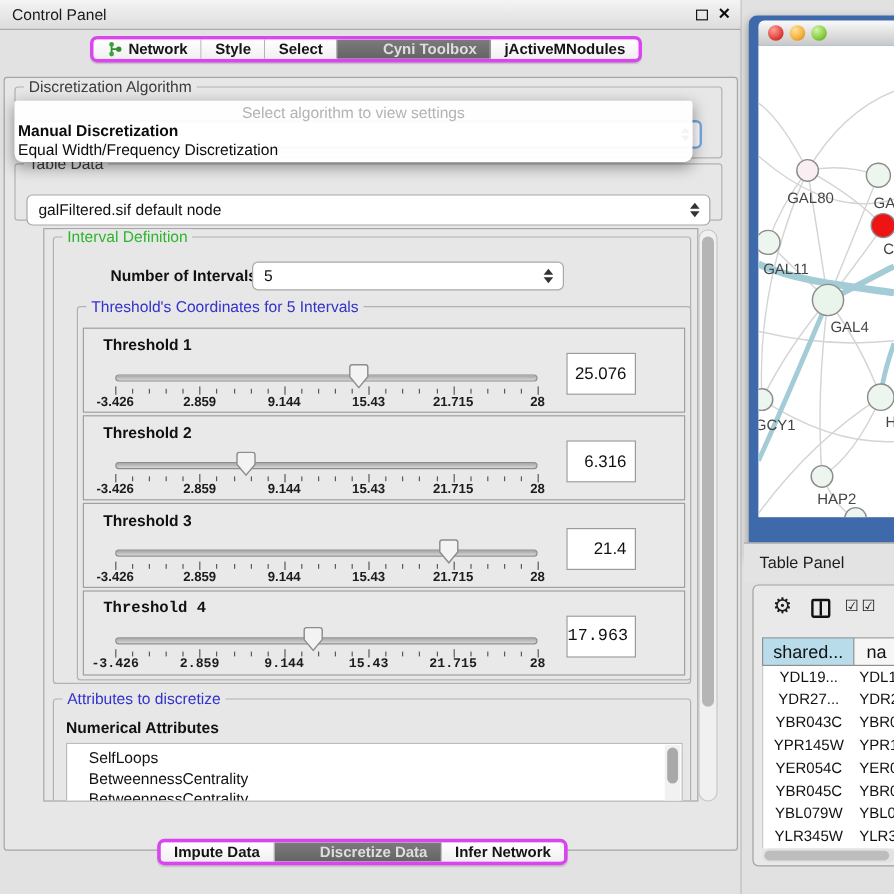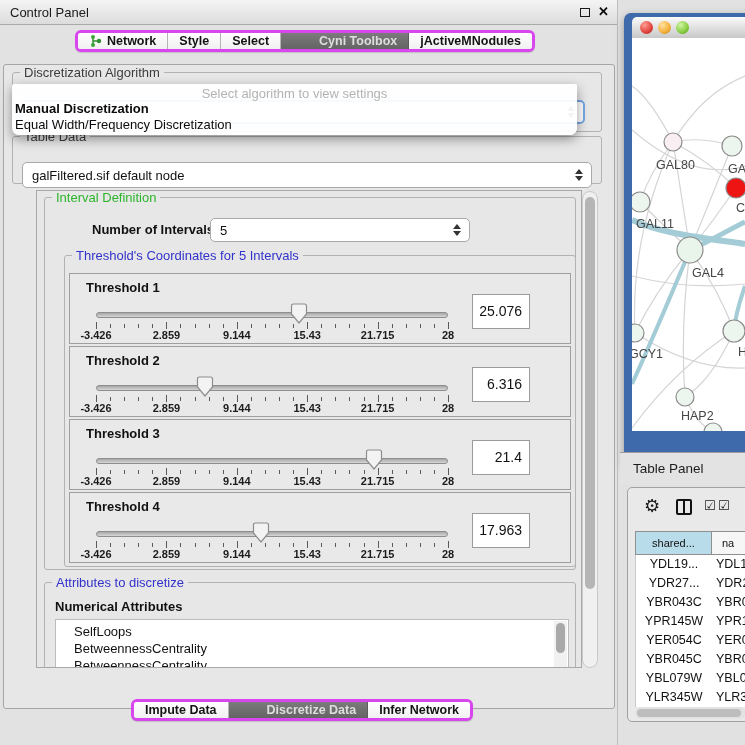--- a/index.html
+++ b/index.html
@@ -125,21 +125,21 @@
                  background:#e9e9e9; border:1px solid #a2a2a2; border-radius:5px 0 0 5px; }
   .tp-gear { position:absolute; left:16px; top:7px; font-size:18px; color:#1b1b1b;
              font-family:"DejaVu Sans",sans-serif; }
   .tp-split { position:absolute; left:48px; top:11px; width:16px; height:16px;
               border:2px solid #111; border-radius:2px; }
   .tp-split i { position:absolute; left:5px; top:0; width:2px; height:12px; background:#111; }
   .tp-cb { position:absolute; top:10px; font-size:13px; color:#1b1b1b;
            font-family:"DejaVu Sans",sans-serif; }
   .tp-table { position:absolute; left:7px; top:43px; width:111px; height:188px; overflow:hidden; }
   .tp-header { position:relative; height:24px; }
-  .hcell { position:absolute; top:0; height:24px; font-size:11px; line-height:23px;
+  .hcell { position:absolute; top:0; height:24px; font-size:15px; line-height:23px;
            border:1px solid #8f8f8f; background:#f6f6f6; overflow:hidden; white-space:nowrap; }
   .hcell.sel { background:#b9dcea; text-align:center; }
   .tp-rows { position:absolute; left:0; top:24px; width:111px; height:152px;
              background:#ffffff; overflow:hidden; border-left:1px solid #c9c9c9; }
   .tp-row { position:relative; height:19px; font-size:12.5px; line-height:19px; white-space:nowrap; }
   .tp-row .c1 { position:absolute; left:0; width:76px; text-align:center; }
   .tp-row .c2 { position:absolute; left:80px; }
   .hscroll { position:absolute; left:0; top:176px; width:111px; height:12px;
              background:#e2e2e2; border-radius:6px; }
   .hscroll .thumbh { position:absolute; left:2px; top:2px; width:104px; height:8px;
@@ -344,21 +344,21 @@
                   <div class="tick-label" style="left: 96.4px;">2.859</div>
                   <div class="tick-label" style="left: 166.8px;">9.144</div>
                   <div class="tick-label" style="left: 237.2px;">15.43</div>
                   <div class="tick-label" style="left: 307.6px;">21.715</div>
                   <div class="tick-label" style="left: 378px;">28</div>
                   <div class="thr-thumb" style="left: 295.074px;"><svg width="18" height="21" viewBox="0 0 18 21">
                       <path d="M3.5 1 H14.5 Q16.5 1 16.5 3 V11 L9 20 L1.5 11 V3 Q1.5 1 3.5 1 Z" fill="#f3f3f3" stroke="#8d8d8d" stroke-width="1.2"></path>
                     </svg></div>
                   <div class="thr-value">21.4</div>
                 </div>
-                <div class="thr-panel" style="top: 236px;">
+                <div class="thr-panel" style="top: 236px; font-family: Liberation Mono, monospace;">
                   <div class="thr-name">Threshold 4</div>
                   <div class="thr-track"></div>
                   <div class="tick" style="left: 26px; top: 48px; height: 7px;"></div>
                   <div class="tick" style="left: 40.08px; top: 50px; height: 4px;"></div>
                   <div class="tick" style="left: 54.16px; top: 50px; height: 4px;"></div>
                   <div class="tick" style="left: 68.24px; top: 50px; height: 4px;"></div>
                   <div class="tick" style="left: 82.32px; top: 50px; height: 4px;"></div>
                   <div class="tick" style="left: 96.4px; top: 48px; height: 7px;"></div>
                   <div class="tick" style="left: 110.48px; top: 50px; height: 4px;"></div>
                   <div class="tick" style="left: 124.56px; top: 50px; height: 4px;"></div>

